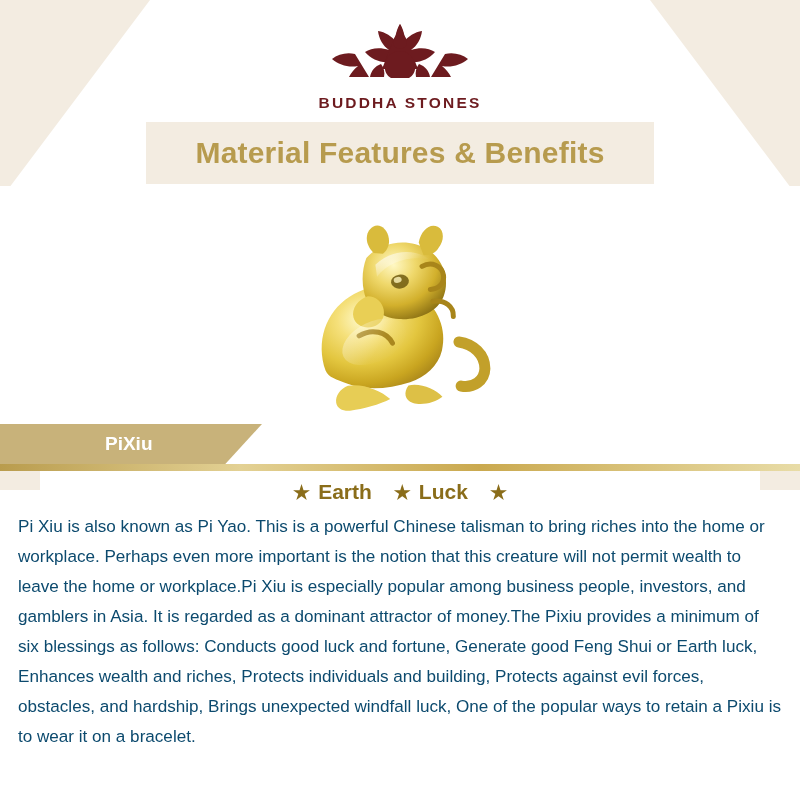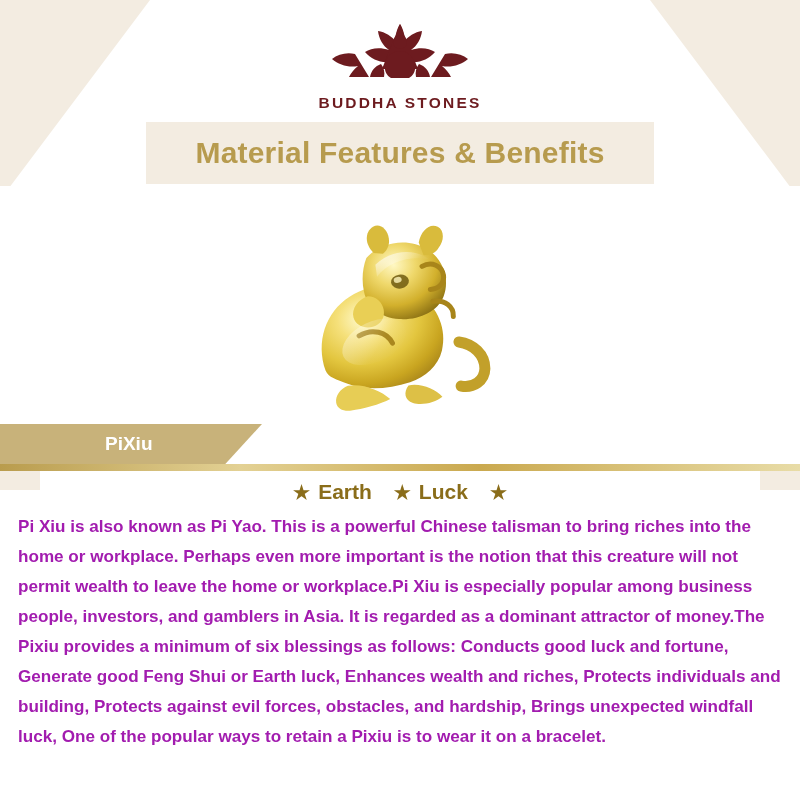--- a/index.html
+++ b/index.html
@@ -106,22 +106,22 @@
     display: flex; align-items: center; gap: 8px;
     font-size: 21px; font-weight: 700; color: #8a6d1a;
   }
   .benefit .star { color: #8a6d1a; font-size: 19px; line-height: 1; }
 
   
   .body-copy {
     position: absolute; top: 512px; left: 18px; width: 766px;
     font-size: 17.1px;
     line-height: 30px;
-    color: #a21caf;
-    font-weight: 700;
+    color: #0c4a6e;
+    font-weight: 400;
     text-align: left;
   }
 </style>
 </head>
 <body>
 
 <div class="page">
 
   <div class="wedge wedge-tl"></div>
   <div class="wedge wedge-tr"></div>

